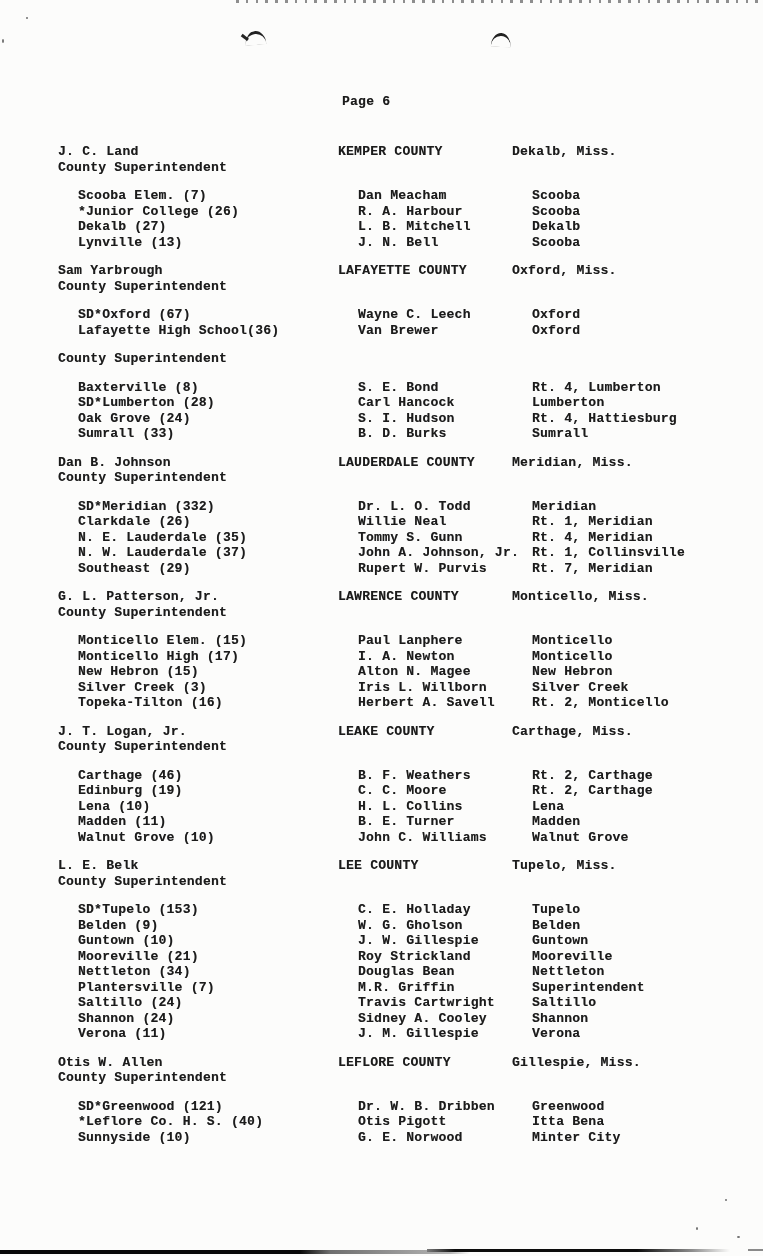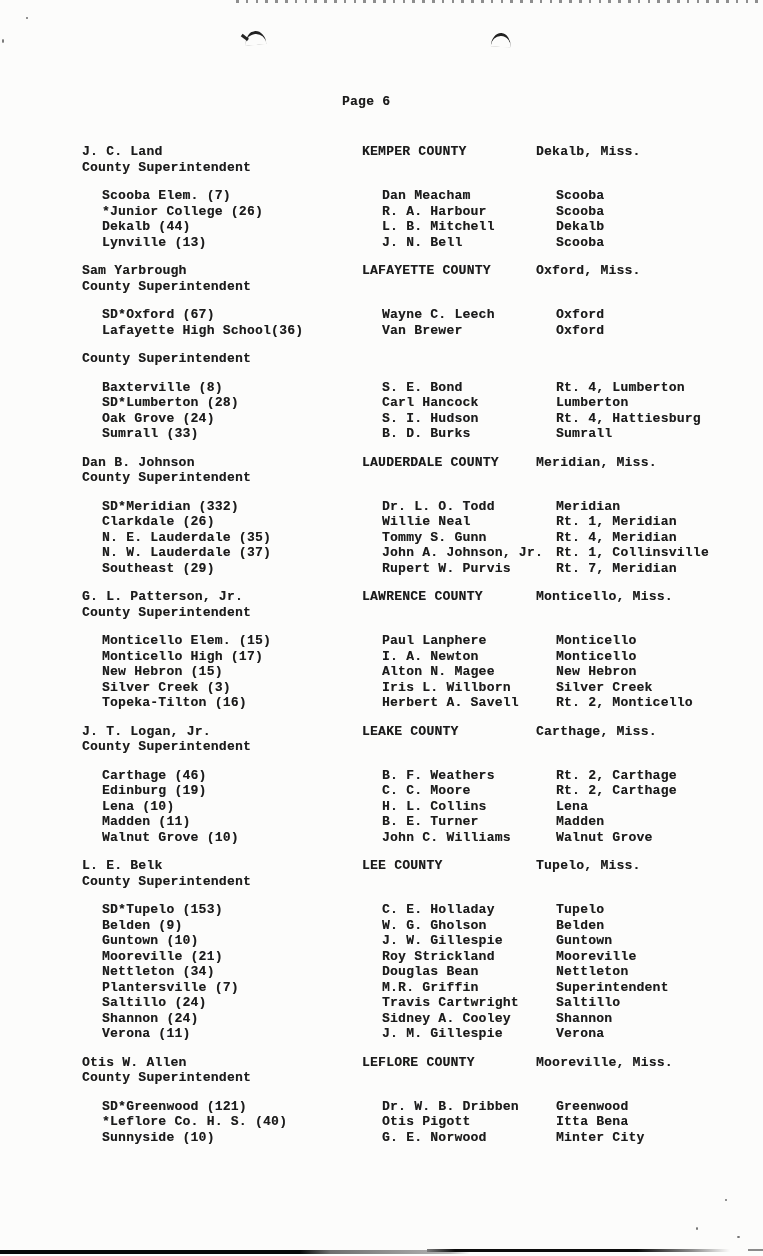--- a/index.html
+++ b/index.html
@@ -24,21 +24,21 @@
   }
   .page-number { position: absolute; left: 342px; top: 94px; }
 
   .directory { position: absolute; left: 0; top: 144px; width: 763px; }
   .row { position: relative; height: 15.5px; }
   .cell { position: absolute; top: 0; }
   .c1 { left: 58px; }
   .c2 { left: 338px; }
   .c3 { left: 512px; }
   .school-list { margin-top: 13px; padding-left: 20px; }
-  .county-group { margin-bottom: 13px; margin-left: 24px; }
+  .county-group { margin-bottom: 13px; }
 
   
   .perforation {
     position: absolute; top: 0; left: 236px; width: 527px; height: 3px;
     background: repeating-linear-gradient(90deg, #8e8e8e 0 2.6px, transparent 2.6px 9.8px);
   }
   .arc {
     position: absolute; height: 11px;
     border-top: 3px solid #222;
     border-radius: 50% 50% 0 0 / 100% 100% 0 0;
@@ -95,21 +95,21 @@
     <span class="tw cell c3">Scooba</span>
   </div>
 
   <div class="row">
     <span class="tw cell c1">*Junior College (26)</span>
     <span class="tw cell c2">R. A. Harbour</span>
     <span class="tw cell c3">Scooba</span>
   </div>
 
   <div class="row">
-    <span class="tw cell c1">Dekalb (44)</span>
+    <span class="tw cell c1">Dekalb (27)</span>
     <span class="tw cell c2">L. B. Mitchell</span>
     <span class="tw cell c3">Dekalb</span>
   </div>
 
   <div class="row">
     <span class="tw cell c1">Lynville (13)</span>
     <span class="tw cell c2">J. N. Bell</span>
     <span class="tw cell c3">Scooba</span>
   </div>
 </div>
@@ -373,21 +373,21 @@
     <span class="tw cell c3">Verona</span>
   </div>
 </div>
   </div>
 
   <div class="county-group">
     <div class="sup-block">
       <div class="row">
         <span class="tw cell c1">Otis W. Allen</span>
         <span class="tw cell c2">LEFLORE COUNTY</span>
-        <span class="tw cell c3">Mooreville, Miss.</span>
+        <span class="tw cell c3">Gillespie, Miss.</span>
       </div>
       <div class="row">
         <span class="tw cell c1">County Superintendent</span>
       </div>
     </div>
     <div class="school-list">
   <div class="row">
     <span class="tw cell c1">SD*Greenwood (121)</span>
     <span class="tw cell c2">Dr. W. B. Dribben</span>
     <span class="tw cell c3">Greenwood</span>

